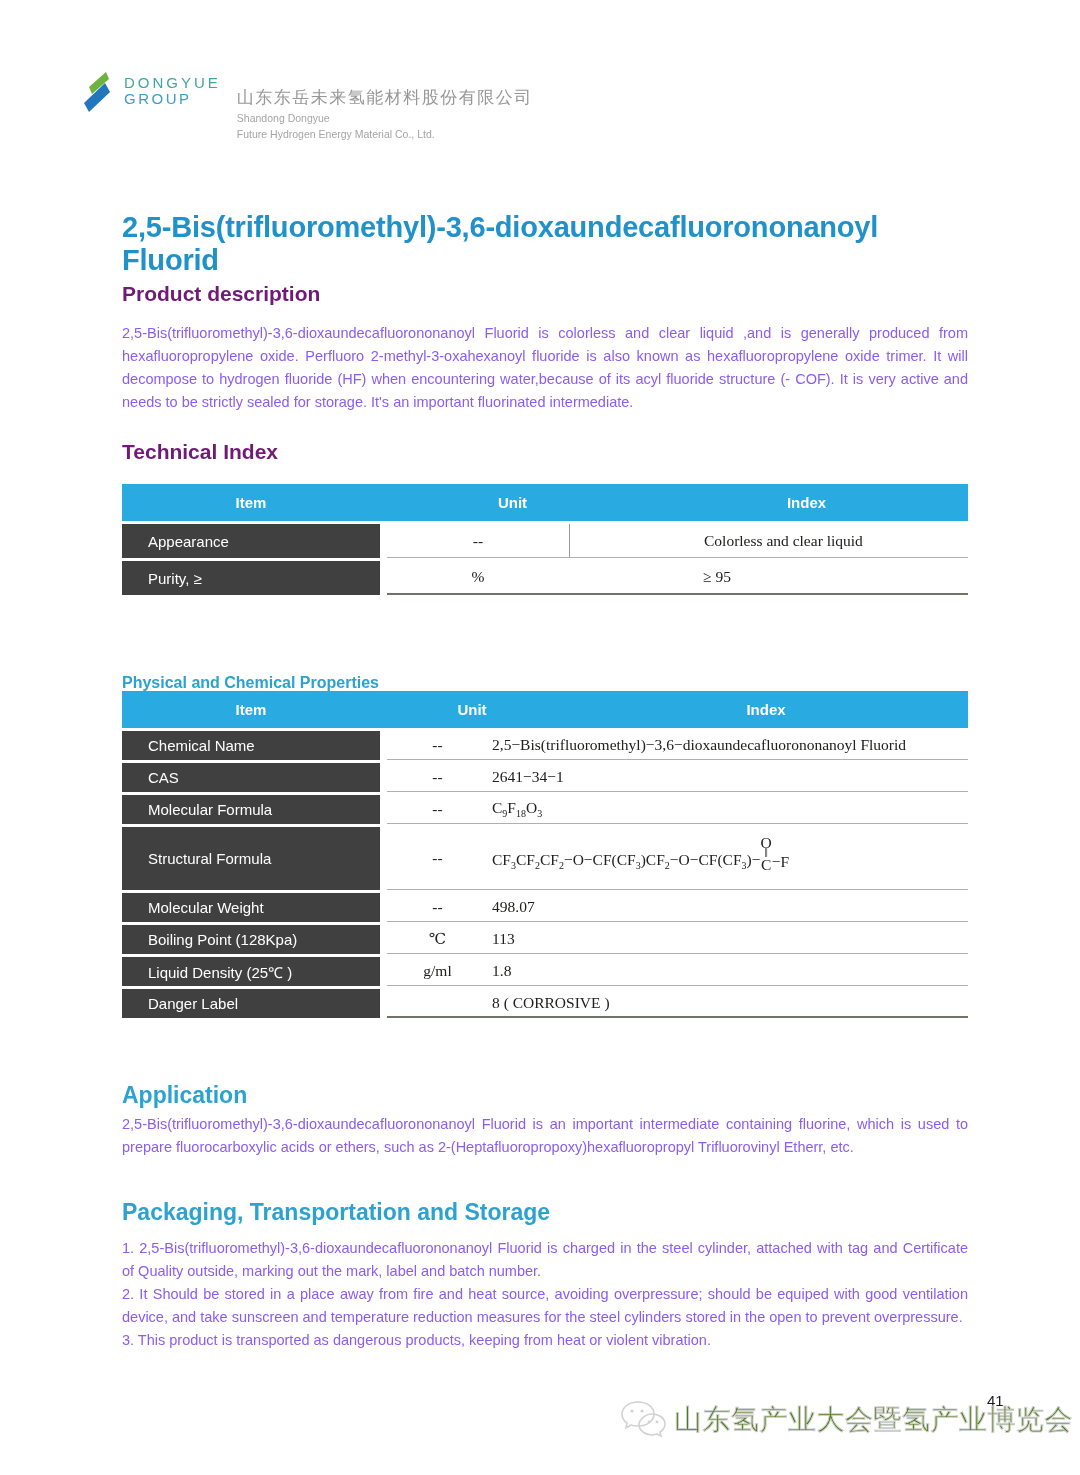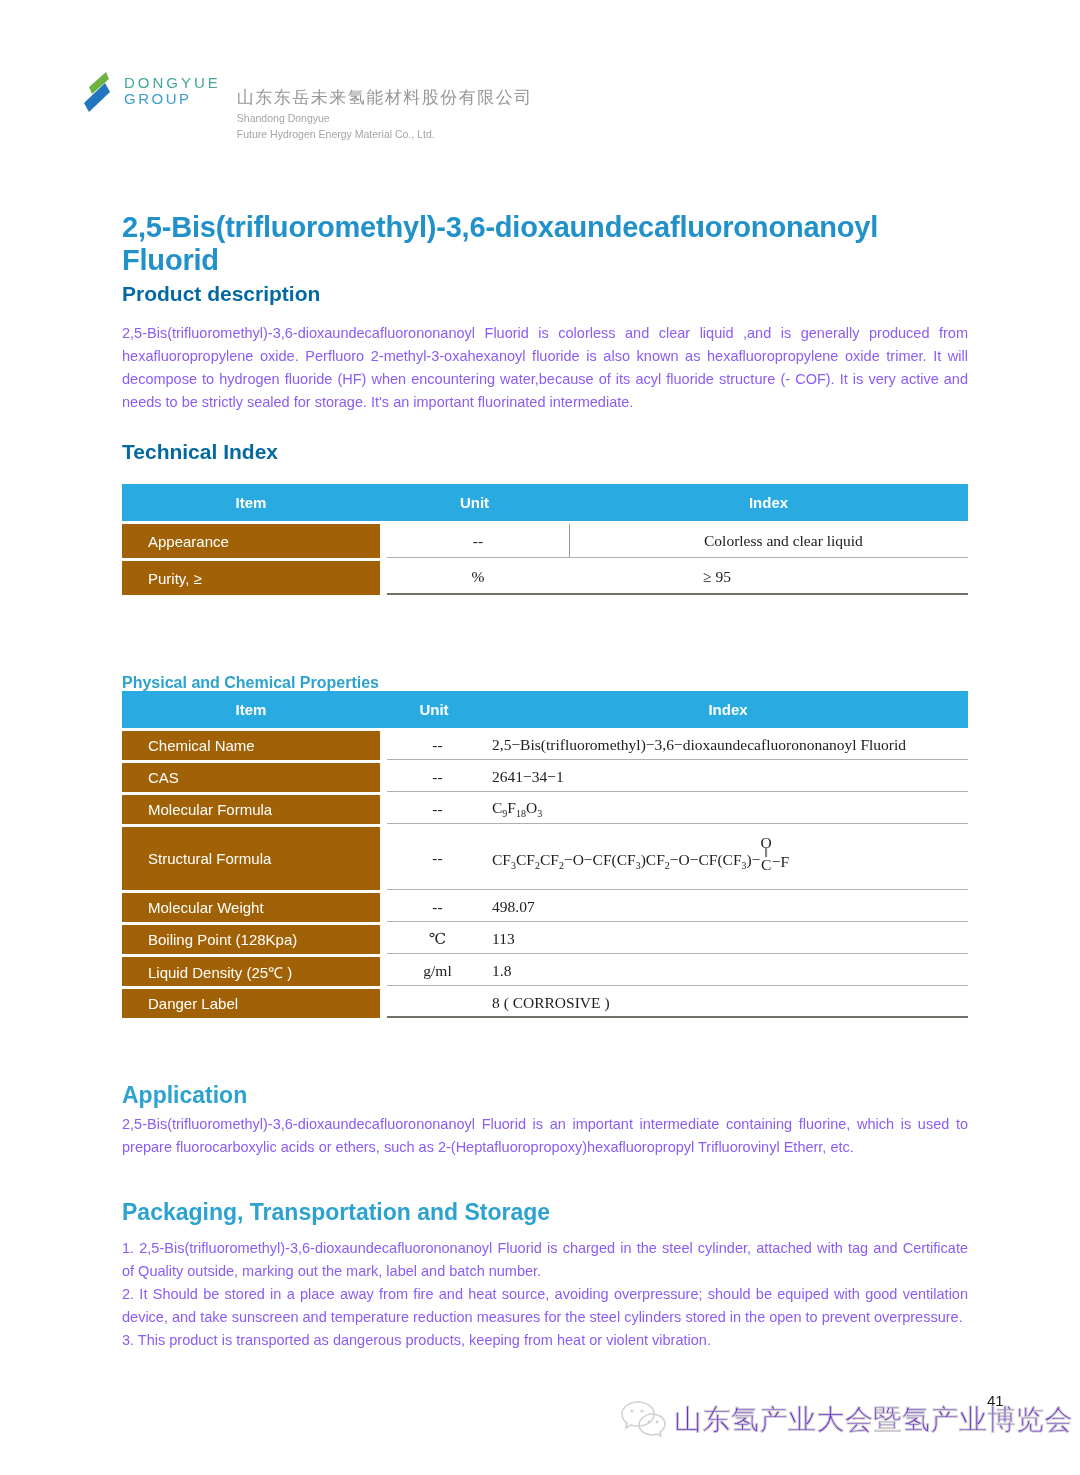--- a/index.html
+++ b/index.html
@@ -17,36 +17,36 @@
   .wordmark .l2 { font-size:15px; letter-spacing:2.5px; color:#3e9dc9; font-weight:400; margin-top:-1px; }
   .company { margin-left:16px; margin-top:18px; }
   .company .cn { font-size:17px; color:#979797; letter-spacing:1.5px; }
   .company .en { font-size:10.5px; color:#a5a5a5; line-height:13px; margin-top:3px; }
 
   
   .page-title {
     position:absolute; left:122px; top:211px; width:846px;
     font-size:29px; font-weight:bold; color:#2191c9; letter-spacing:-0.2px;
   }
-  .sec-heading { position:absolute; left:122px; font-weight:bold; color:#0369a1; }
+  .sec-heading { position:absolute; left:122px; font-weight:bold; color:#701a75; }
   .sec-heading.cyan { color:#2ba2cf; }
   .body-text {
     position:absolute; left:122px; width:846px;
     font-size:14.5px; line-height:23px; color:#8b5cf6; text-align:justify;
   }
   .body-text p { text-align:justify; }
 
   
   .tbl { position:absolute; left:122px; width:846px; }
   .thead { display:flex; height:37px; background:#29abe2; color:#ffffff;
-           font-size:15px; font-weight:bold; align-items:center; }
+           font-size:15px; font-weight:bold; align-items:center;gap:38px; }
   .thead span { text-align:center; }
   .trow { display:flex; margin-top:3px; align-items:stretch; }
   .c-item {
-    width:258px; background:#a16207; color:#ffffff; font-size:15px;
+    width:258px; background:#404040; color:#ffffff; font-size:15px;
     display:flex; align-items:center; padding-left:26px; flex-shrink:0;
   }
   .c-values {
     flex:1; margin-left:7px; display:flex; align-items:center;
     border-bottom:1px solid #b0b0b0;
     font-family:"Liberation Serif","DejaVu Serif",serif;
     font-size:15.5px; color:#21201e;
   }
   .trow.last .c-values { border-bottom:2px solid #6f7468; }
   .c-unit { text-align:center; flex-shrink:0; }
@@ -70,21 +70,21 @@
   
   .struct { display:flex; align-items:flex-end; padding-bottom:9px; }
   .carbonyl { display:inline-flex; flex-direction:column; align-items:center;
               line-height:13px; font-size:15.5px; }
   .carbonyl .bond { font-size:12px; line-height:9px; }
 
   
   .page-number { position:absolute; left:987px; top:1392px; font-size:15px; color:#1c1c1c; }
   .watermark { position:absolute; left:618px; top:1398px; display:flex; align-items:center; }
   .watermark .wm-text {
-    font-size:28px; letter-spacing:0.5px; color:#6d28d9;
+    font-size:28px; letter-spacing:0.5px; color:#4d7c0f;
     -webkit-text-stroke:1px #cfcfcf; white-space:nowrap;
   }
   .wm-icon { width:52px; height:44px; margin-right:4px; }
 </style>
 </head>
 <body>
 
 <div class="logo">
   <svg class="logo-mark" viewBox="0 0 38 52">
     <polygon points="11,17 28,2 31,9 14,24" fill="#6cb33f"></polygon>

